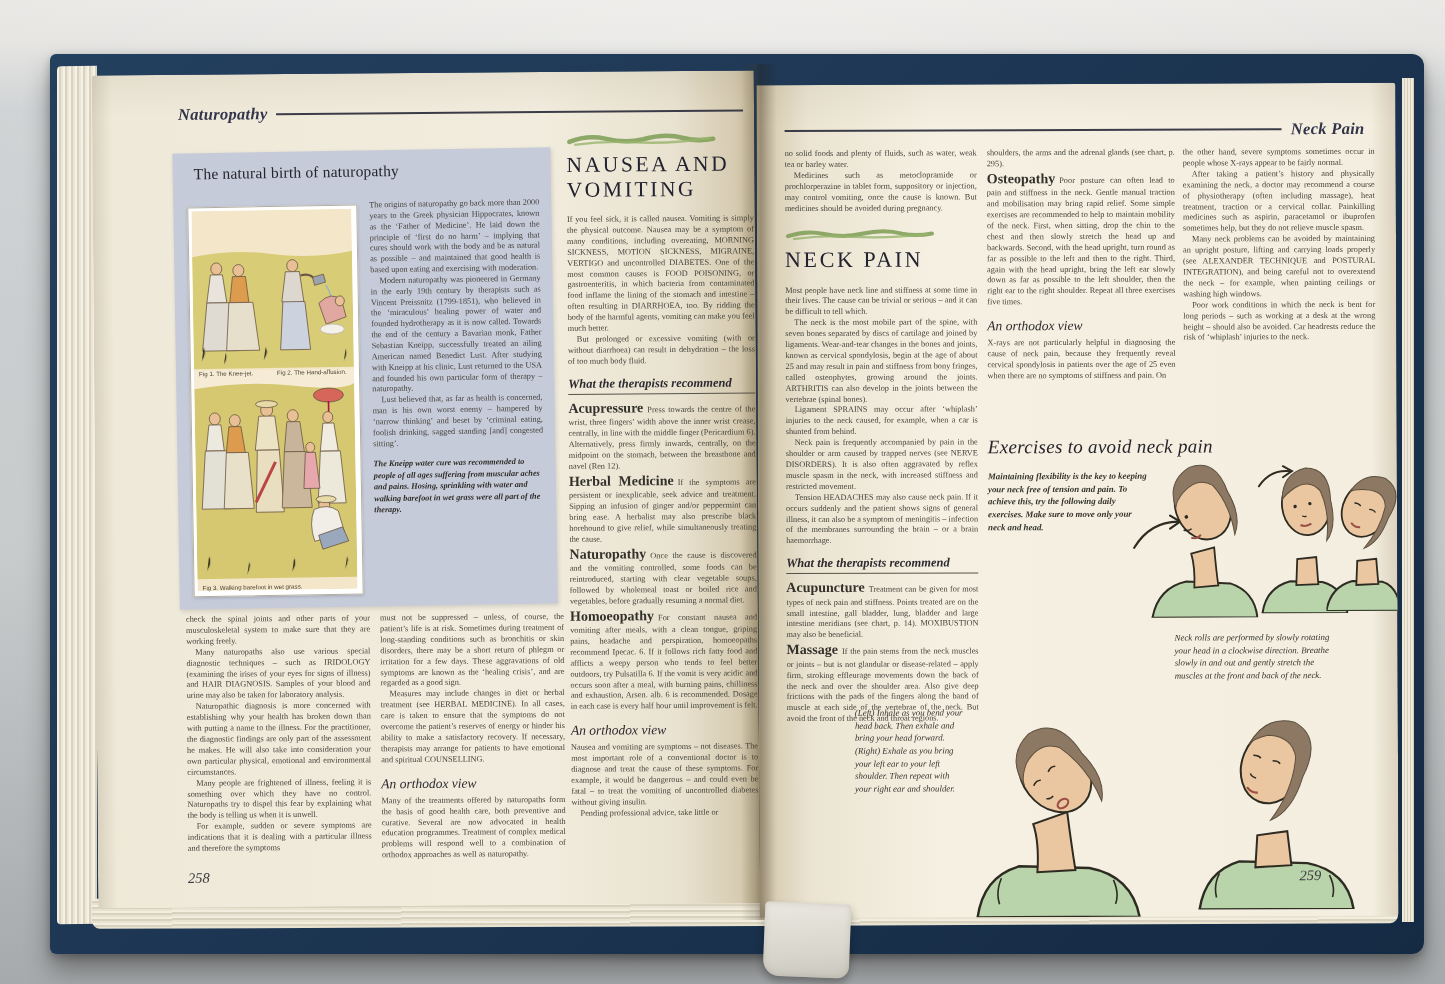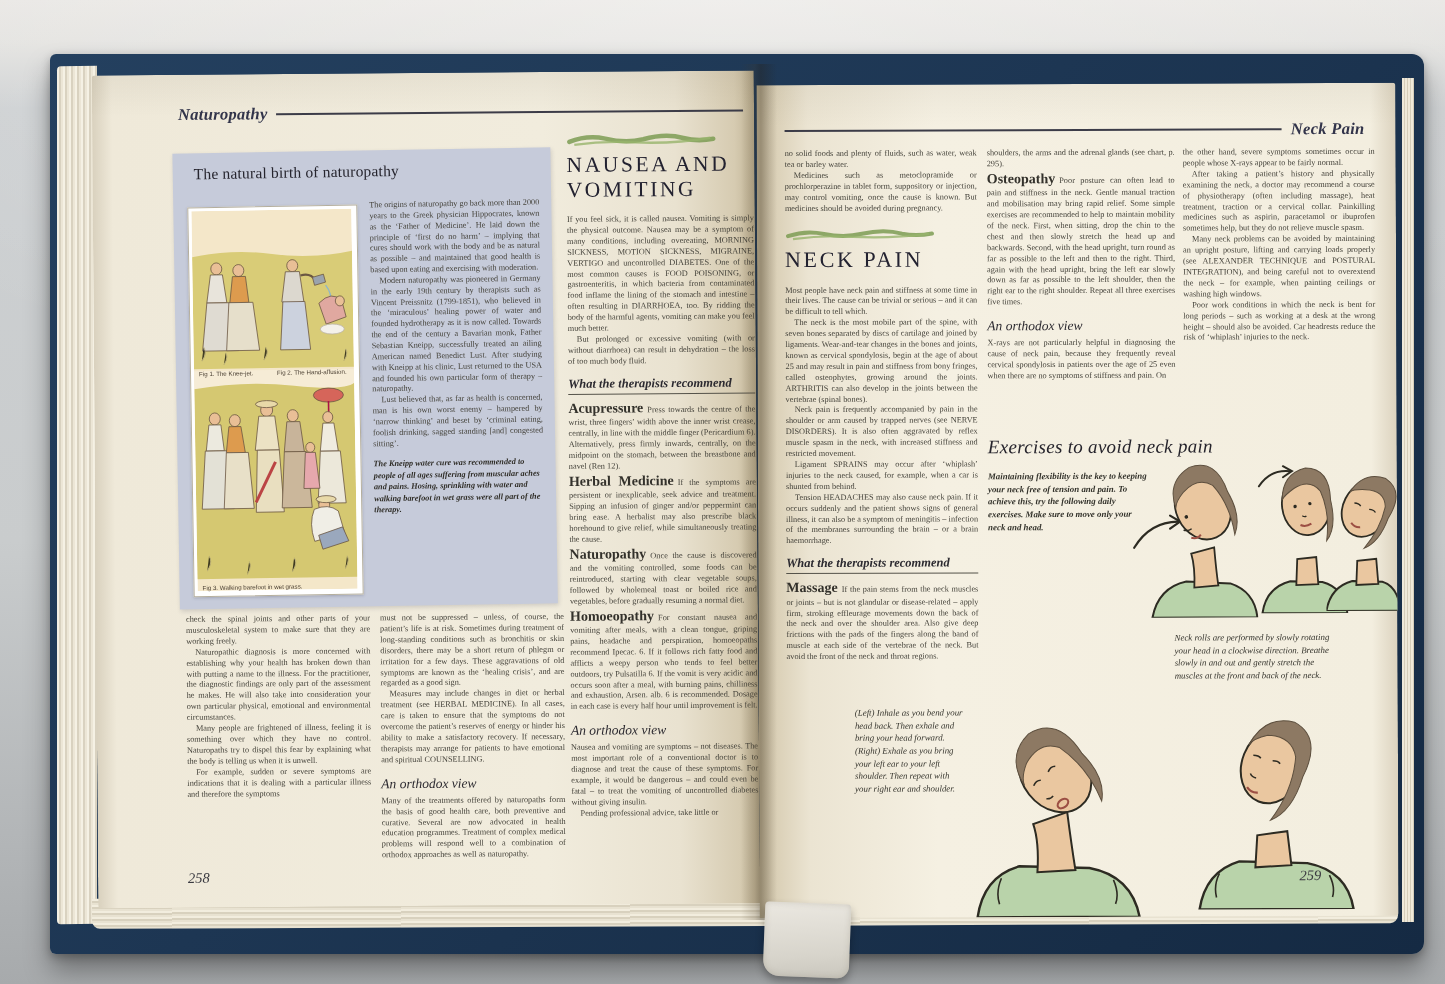--- a/index.html
+++ b/index.html
@@ -158,20 +158,21 @@
             <p>Lust believed that, as far as health is concerned, man is his own worst enemy – hampered by ‘narrow thinking’ and beset by ‘criminal eating, foolish drinking, sagged standing [and] congested sitting’.</p>
           </div>
         <p class="box-caption">The Kneipp water cure was recommended to people of all ages suffering from muscular aches and pains. Hosing, sprinkling with water and walking barefoot in wet grass were all part of the therapy.</p>
       </div>
     </div>
 
     <div class="col" style="left:90px;top:540px;width:184px;">
       <div class="paras">
 
       <p>check the spinal joints and other parts of your musculoskeletal system to make sure that they are working freely.</p>
+          <p>Many naturopaths also use various special diagnostic techniques – such as IRIDOLOGY (examining the irises of your eyes for signs of illness) and HAIR DIAGNOSIS. Samples of your blood and urine may also be taken for laboratory analysis.</p>
           <p>Naturopathic diagnosis is more concerned with establishing why your health has broken down than with putting a name to the illness. For the practitioner, the diagnostic findings are only part of the assessment he makes. He will also take into consideration your own particular physical, emotional and environmental circumstances.</p>
           <p>Many people are frightened of illness, feeling it is something over which they have no control. Naturopaths try to dispel this fear by explaining what the body is telling us when it is unwell.</p>
           <p>For example, sudden or severe symptoms are indications that it is dealing with a particular illness and therefore the symptoms</p>
         </div>
     </div>
 
     <div class="col" style="left:284px;top:540px;width:184px;">
       <div class="paras">
 
       <p>must not be suppressed – unless, of course, the patient’s life is at risk. Sometimes during treatment of long-standing conditions such as bronchitis or skin disorders, there may be a short return of phlegm or irritation for a few days. These aggravations of old symptoms are known as the ‘healing crisis’, and are regarded as a good sign.</p>
@@ -227,29 +228,30 @@
       <p>no solid foods and plenty of fluids, such as water, weak tea or barley water.</p>
           <p>Medicines such as metoclopramide or prochlorperazine in tablet form, suppository or injection, may control vomiting, once the cause is known. But medicines should be avoided during pregnancy.</p>
         </div>
       <svg class="scribble" style="margin-top:14px;" width="150" height="14" viewBox="0 0 150 14">
         <path d="M3 8 q18 -6 36 -2 q20 4 38 0 q22 -5 40 0 q14 3 30 0" stroke="#7c9c53" stroke-width="4" fill="none" stroke-linecap="round" opacity=".85"></path>
         <path d="M8 11 q30 -4 60 -2 q40 2 76 -3" stroke="#97b46c" stroke-width="2.2" fill="none" opacity=".8"></path>
       </svg>
       <h1 class="article-title" style="font-size:22px;">NECK PAIN</h1>
       <div class="paras">
 
-      <p>Most people have neck pain and stiffness at some time in their lives. The cause can be trivial or serious – and it can be difficult to tell which.</p>
+      <p>Most people have neck line and stiffness at some time in their lives. The cause can be trivial or serious – and it can be difficult to tell which.</p>
           <p>The neck is the most mobile part of the spine, with seven bones separated by discs of cartilage and joined by ligaments. Wear-and-tear changes in the bones and joints, known as cervical spondylosis, begin at the age of about 25 and may result in pain and stiffness from bony fringes, called osteophytes, growing around the joints. ARTHRITIS can also develop in the joints between the vertebrae (spinal bones).</p>
+          <p>Ligament SPRAINS may occur after ‘whiplash’ injuries to the neck caused, for example, when a car is shunted from behind.</p>
           <p>Neck pain is frequently accompanied by pain in the shoulder or arm caused by trapped nerves (see NERVE DISORDERS). It is also often aggravated by reflex muscle spasm in the neck, with increased stiffness and restricted movement.</p>
-          <p>Ligament SPRAINS may occur after ‘whiplash’ injuries to the neck caused, for example, when a car is shunted from behind.</p>
           <p>Tension HEADACHES may also cause neck pain. If it occurs suddenly and the patient shows signs of general illness, it can also be a symptom of meningitis – infection of the membranes surrounding the brain – or a brain haemorrhage.</p>
         </div>
       <h3 class="section-head">What the therapists recommend</h3>
       <div class="entries">
 
+      <p class="entry"><b class="elabel">Acupuncture</b><span>Treatment can be given for most types of neck pain and stiffness. Points treated are on the small intestine, gall bladder, lung, bladder and large intestine meridians (see chart, p. 14). MOXIBUSTION may also be beneficial.</span></p>
           <p class="entry"><b class="elabel">Massage</b><span>If the pain stems from the neck muscles or joints – but is not glandular or disease-related – apply firm, stroking effleurage movements down the back of the neck and over the shoulder area. Also give deep frictions with the pads of the fingers along the band of muscle at each side of the vertebrae of the neck. But avoid the front of the neck and throat regions.</span></p>
         </div>
     </div>
 
     <div class="col" style="left:230px;top:64px;width:188px;">
       <div class="paras">
 
       <p>shoulders, the arms and the adrenal glands (see chart, p. 295).</p>
         </div>
       <div class="entries">

